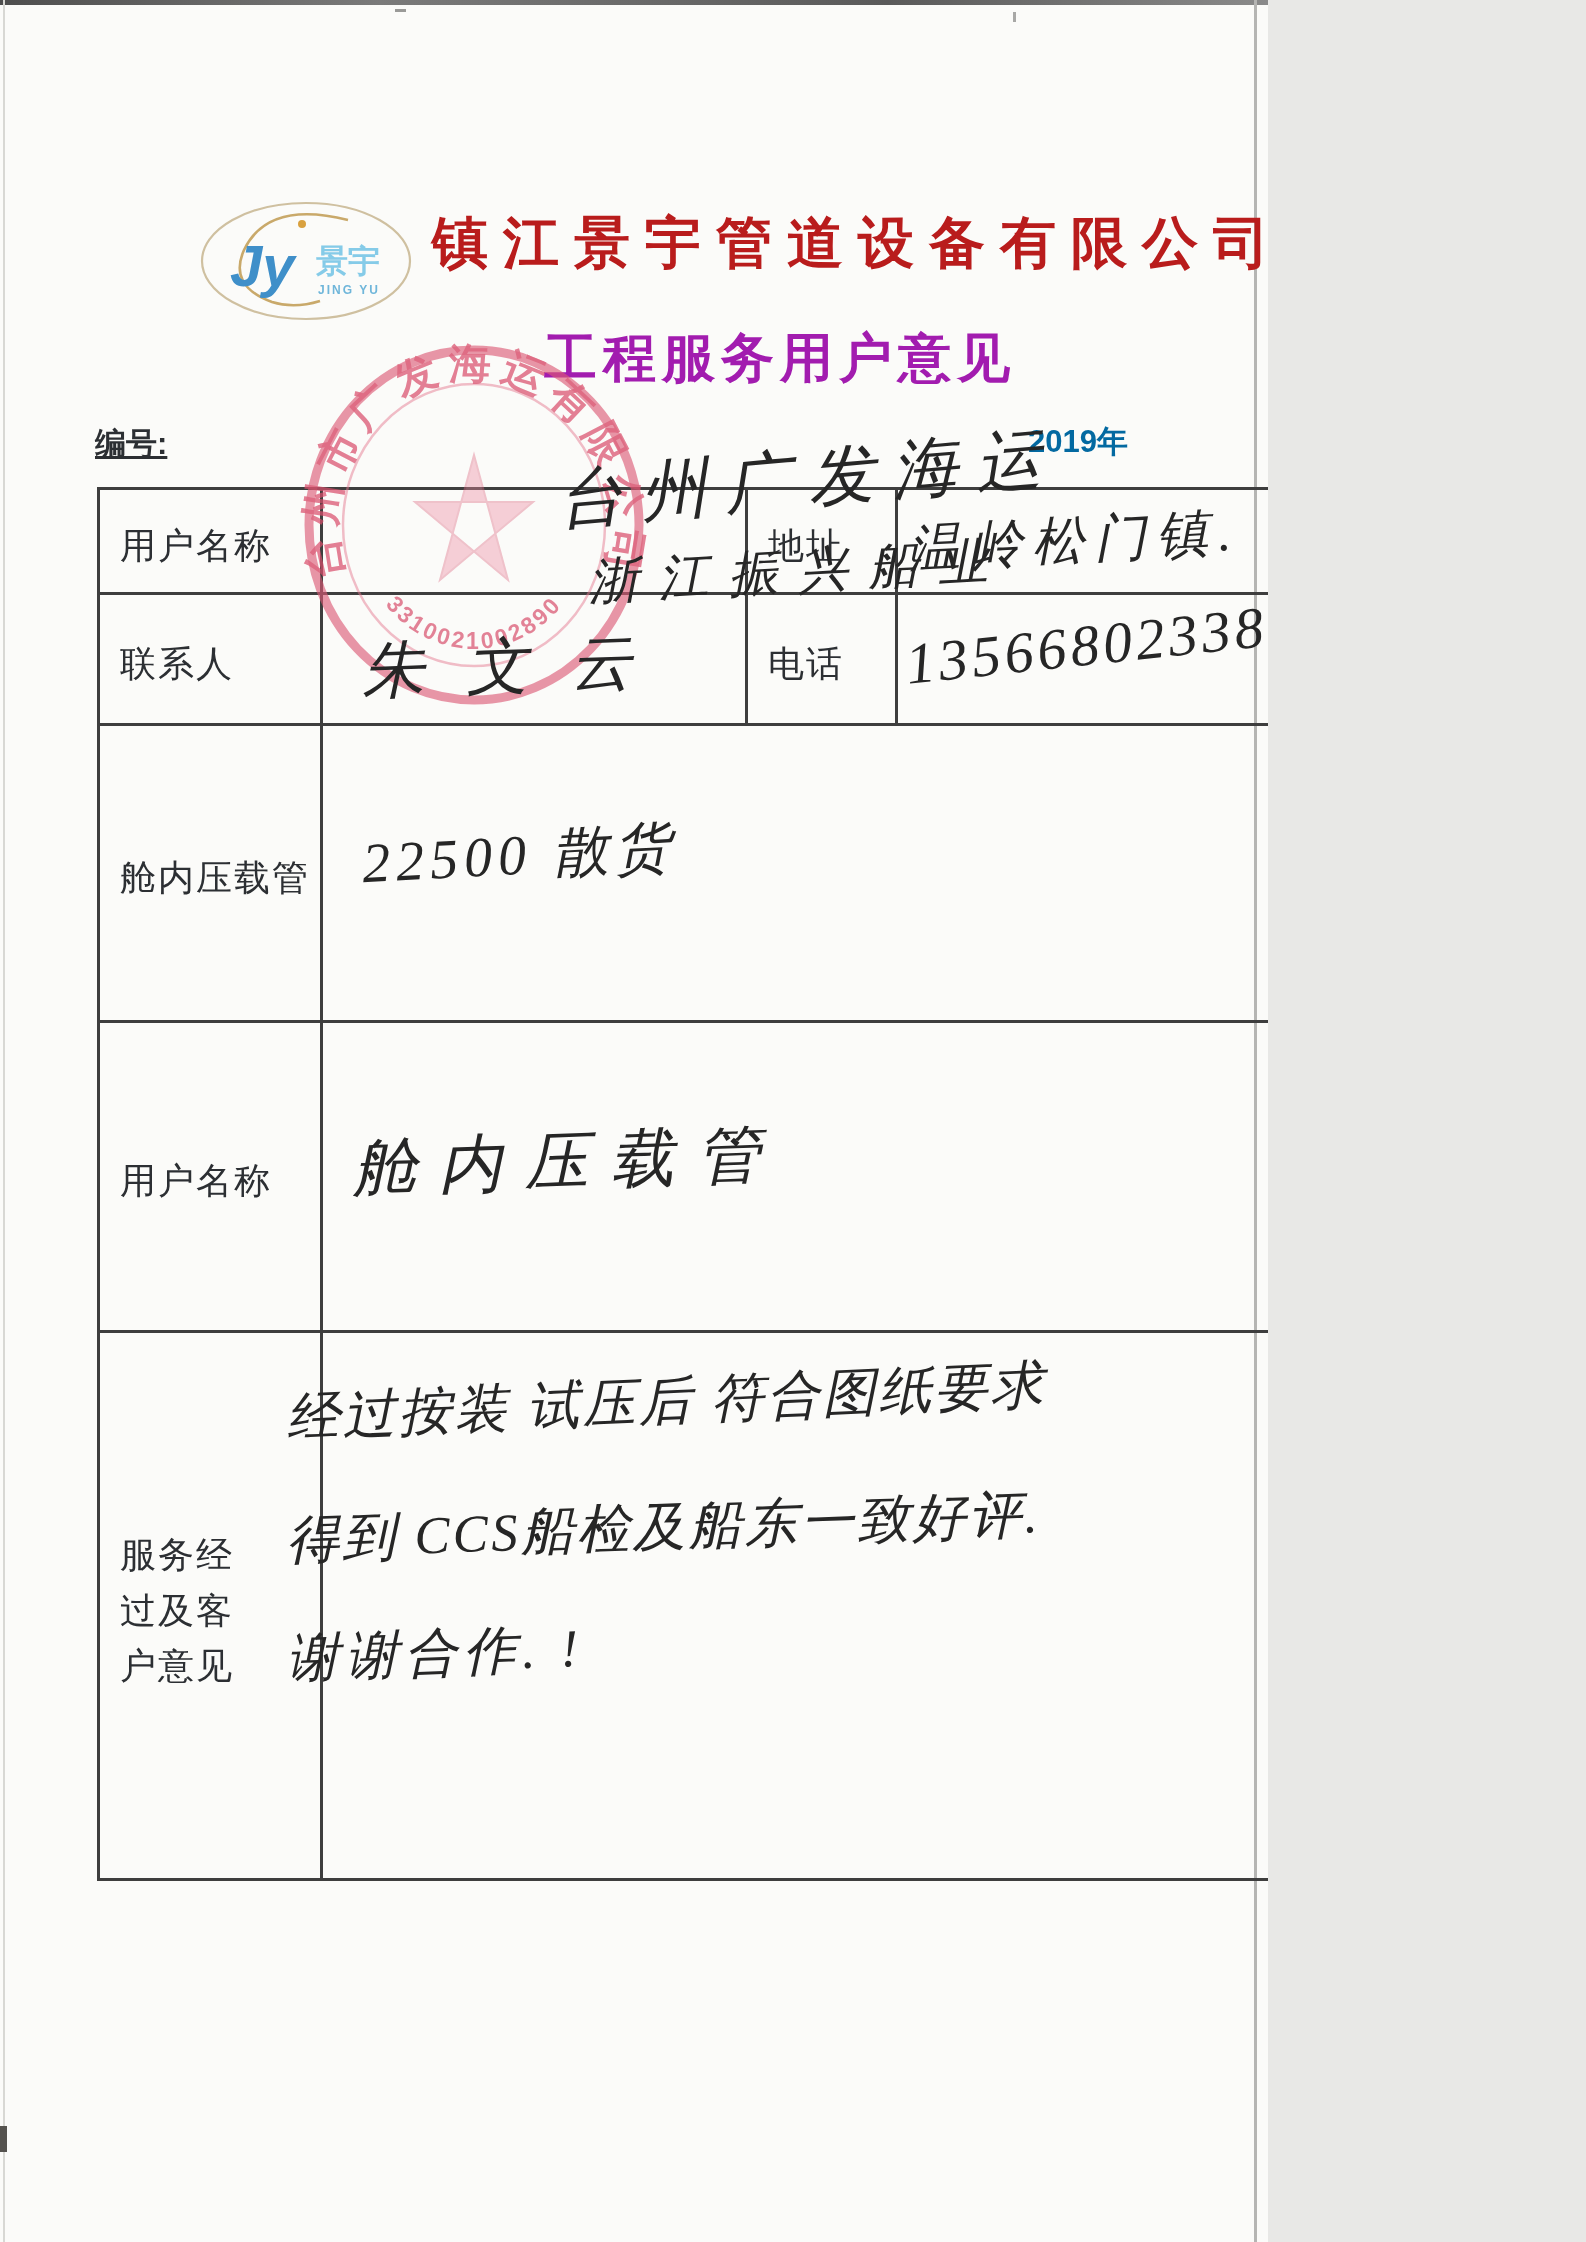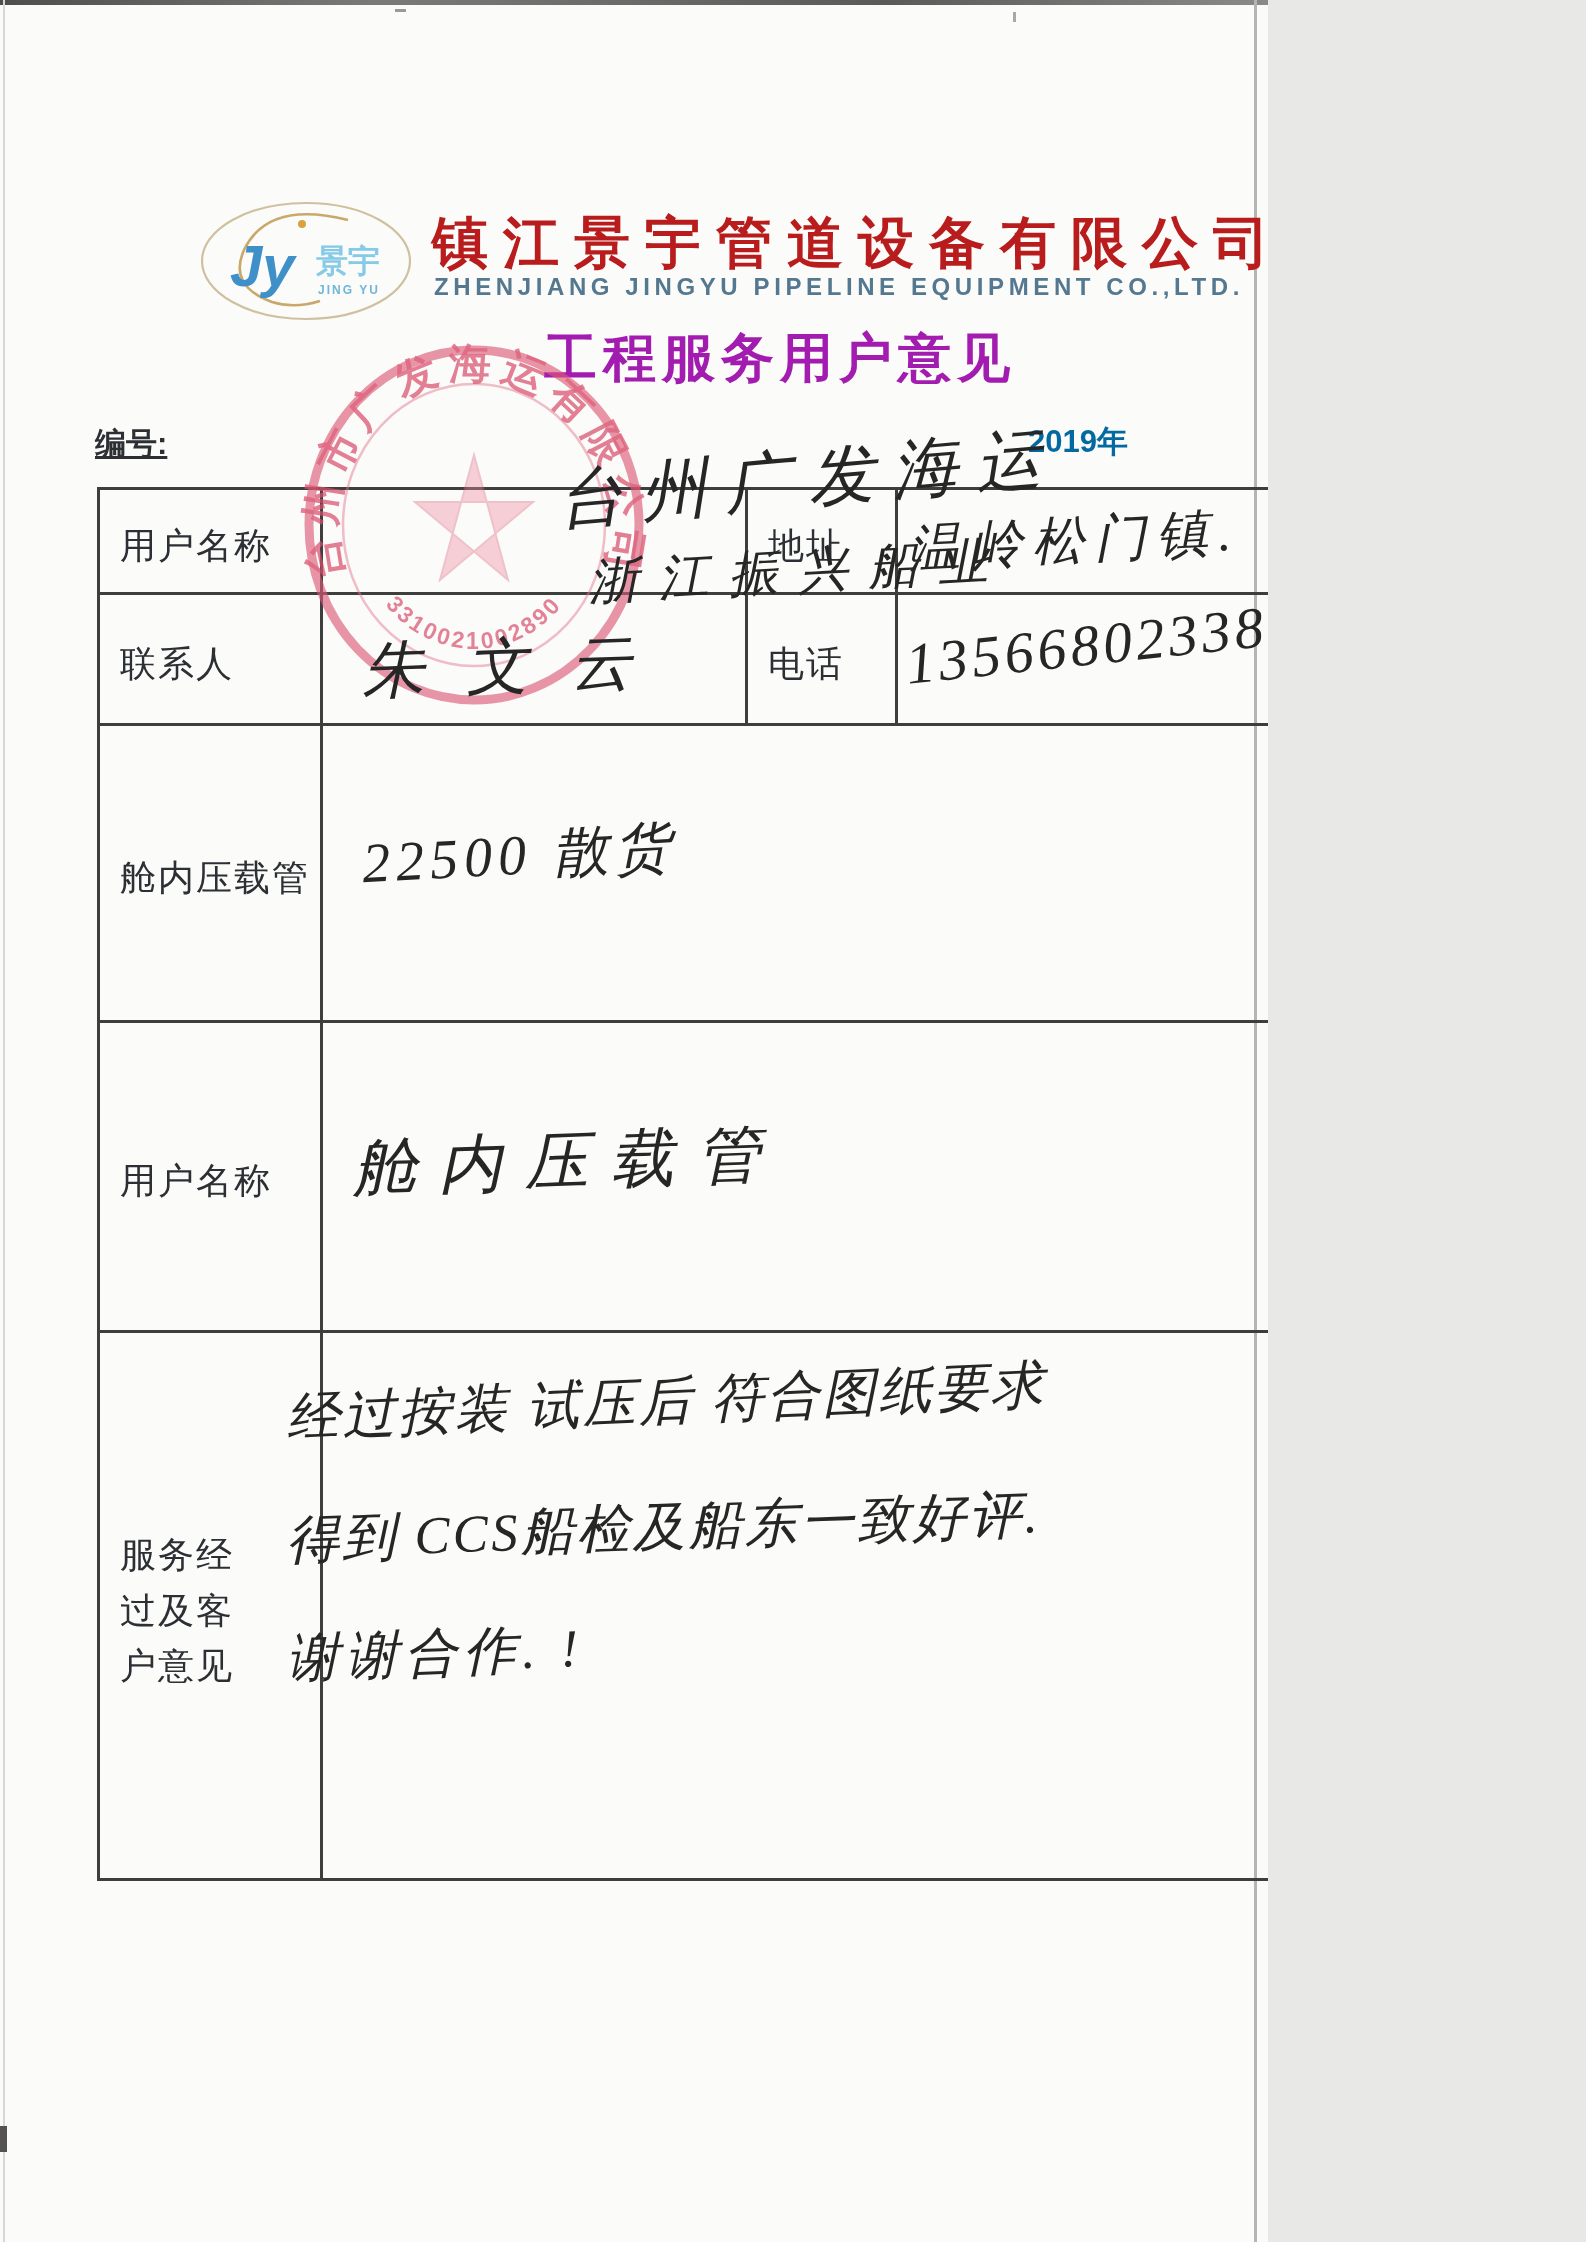--- a/index.html
+++ b/index.html
@@ -92,21 +92,20 @@
       <ellipse cx="108" cy="63" rx="104" ry="58" fill="none" stroke="#cfc0a0" stroke-width="2.2"></ellipse>
       <path d="M150,22 Q70,2 46,52 Q30,88 74,104 Q96,111 122,103" fill="none" stroke="#c9a96a" stroke-width="2.6"></path>
       <circle cx="104" cy="26" r="4" fill="#d9a13f"></circle>
       <text x="32" y="88" font-size="58" font-style="italic" font-weight="bold" fill="#3f8fc9">Jy</text>
       <text x="118" y="74" font-size="32" font-weight="bold" fill="#85cbe8">景宇</text>
       <text x="120" y="96" font-size="12" font-weight="bold" letter-spacing="2" fill="#6fb6da">JING YU</text>
     </svg>
   </div>
 
   <div class="company-cn">镇江景宇管道设备有限公司</div>
-  <div class="company-en">ZHENJIANG JINGYU PIPELINE EQUIPMENT CO.,LTD.</div>
 
   <div class="doc-title">工程服务用户意见</div>
 
   <div class="serial-label">编号:</div>
   <div class="year-label">2019年</div>
 
   <table class="form">
     <colgroup>
         <col style="width:223px">
         <col style="width:425px">

